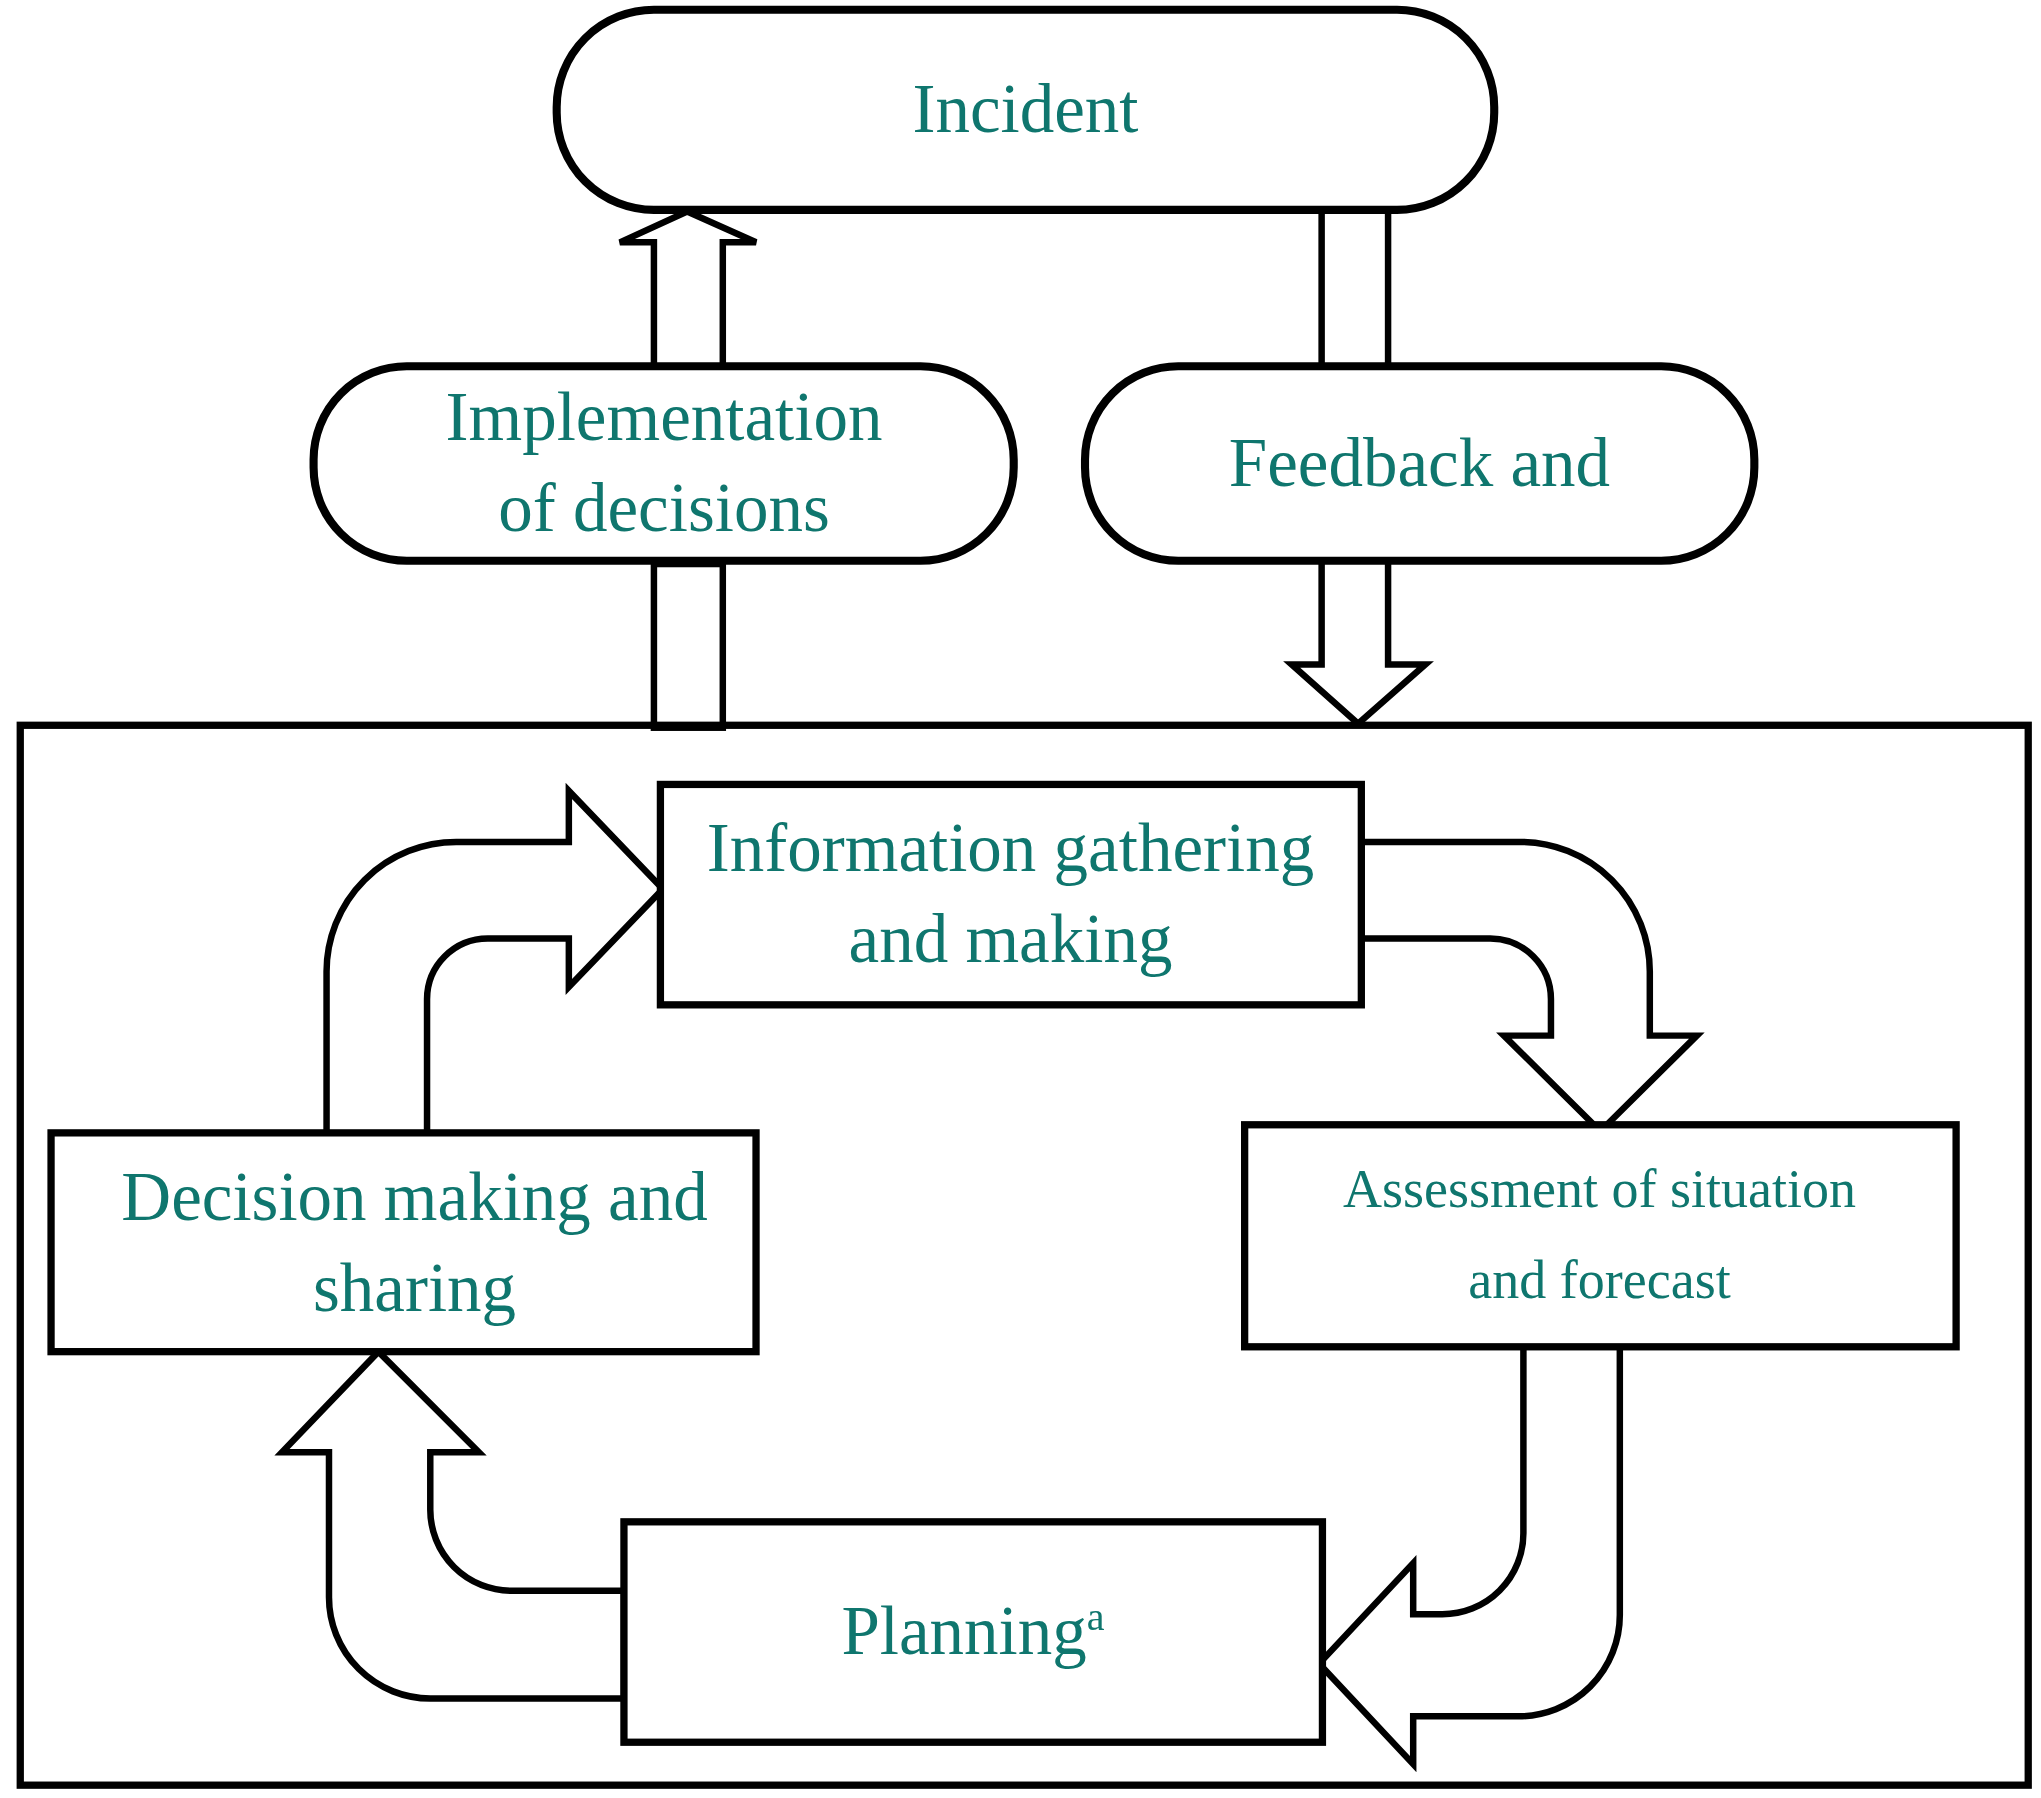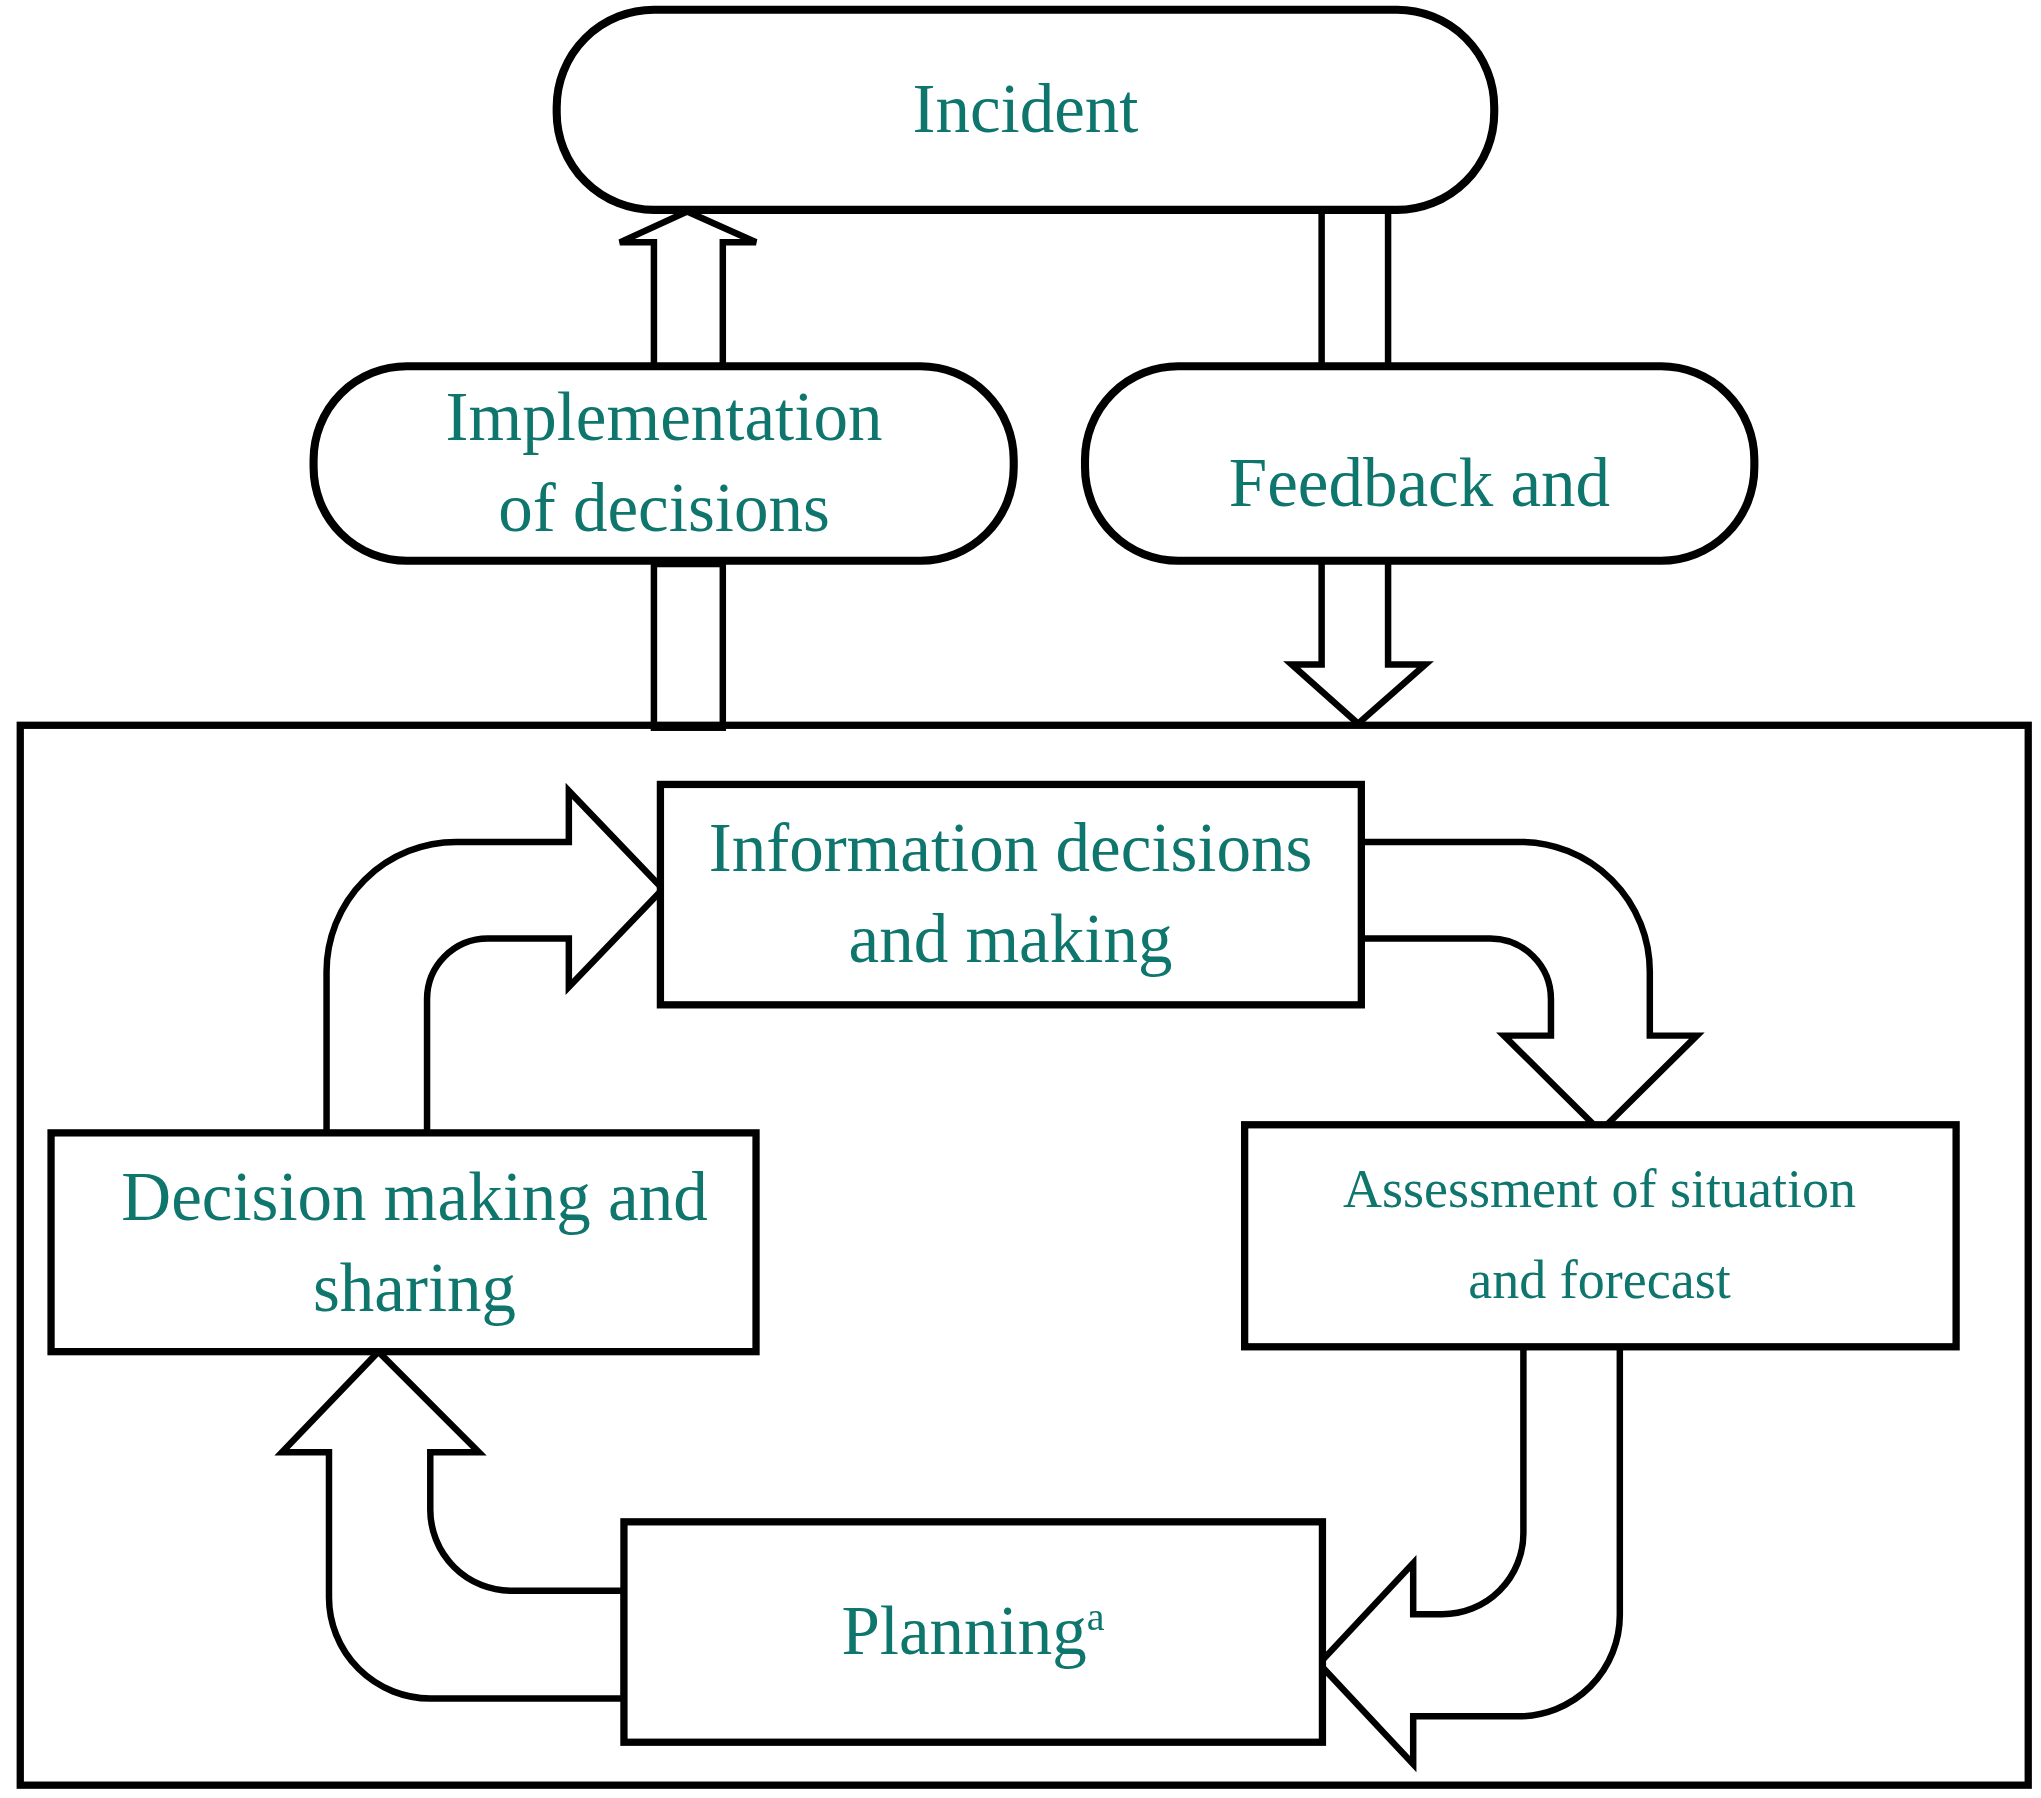--- a/index.html
+++ b/index.html
@@ -118,26 +118,26 @@
 
   <div class="lbl" style="left:557px;top:9.7px;width:937px;height:200px;">
     <span>Incident</span>
   </div>
 
   <div class="lbl" style="left:314px;top:366px;width:700px;height:194px;">
     <span>Implementation</span>
     <span>of decisions</span>
   </div>
 
-  <div class="lbl" style="left:1085px;top:386px;width:669px;height:194px;">
+  <div class="lbl" style="left:1085px;top:366px;width:669px;height:194px;">
     <span>Feedback and</span>
   </div>
 
   <div class="lbl" style="left:660px;top:784px;width:701px;height:220px;">
-    <span>Information decisions</span>
+    <span>Information gathering</span>
     <span>and making</span>
   </div>
 
   <div class="lbl lbl-assessment" style="left:1244px;top:1124px;width:711px;height:222px;">
     <span>Assessment of situation</span>
     <span>and forecast</span>
   </div>
 
   <div class="lbl" style="left:62px;top:1133px;width:705px;height:219px;">
     <span>Decision making and</span>

